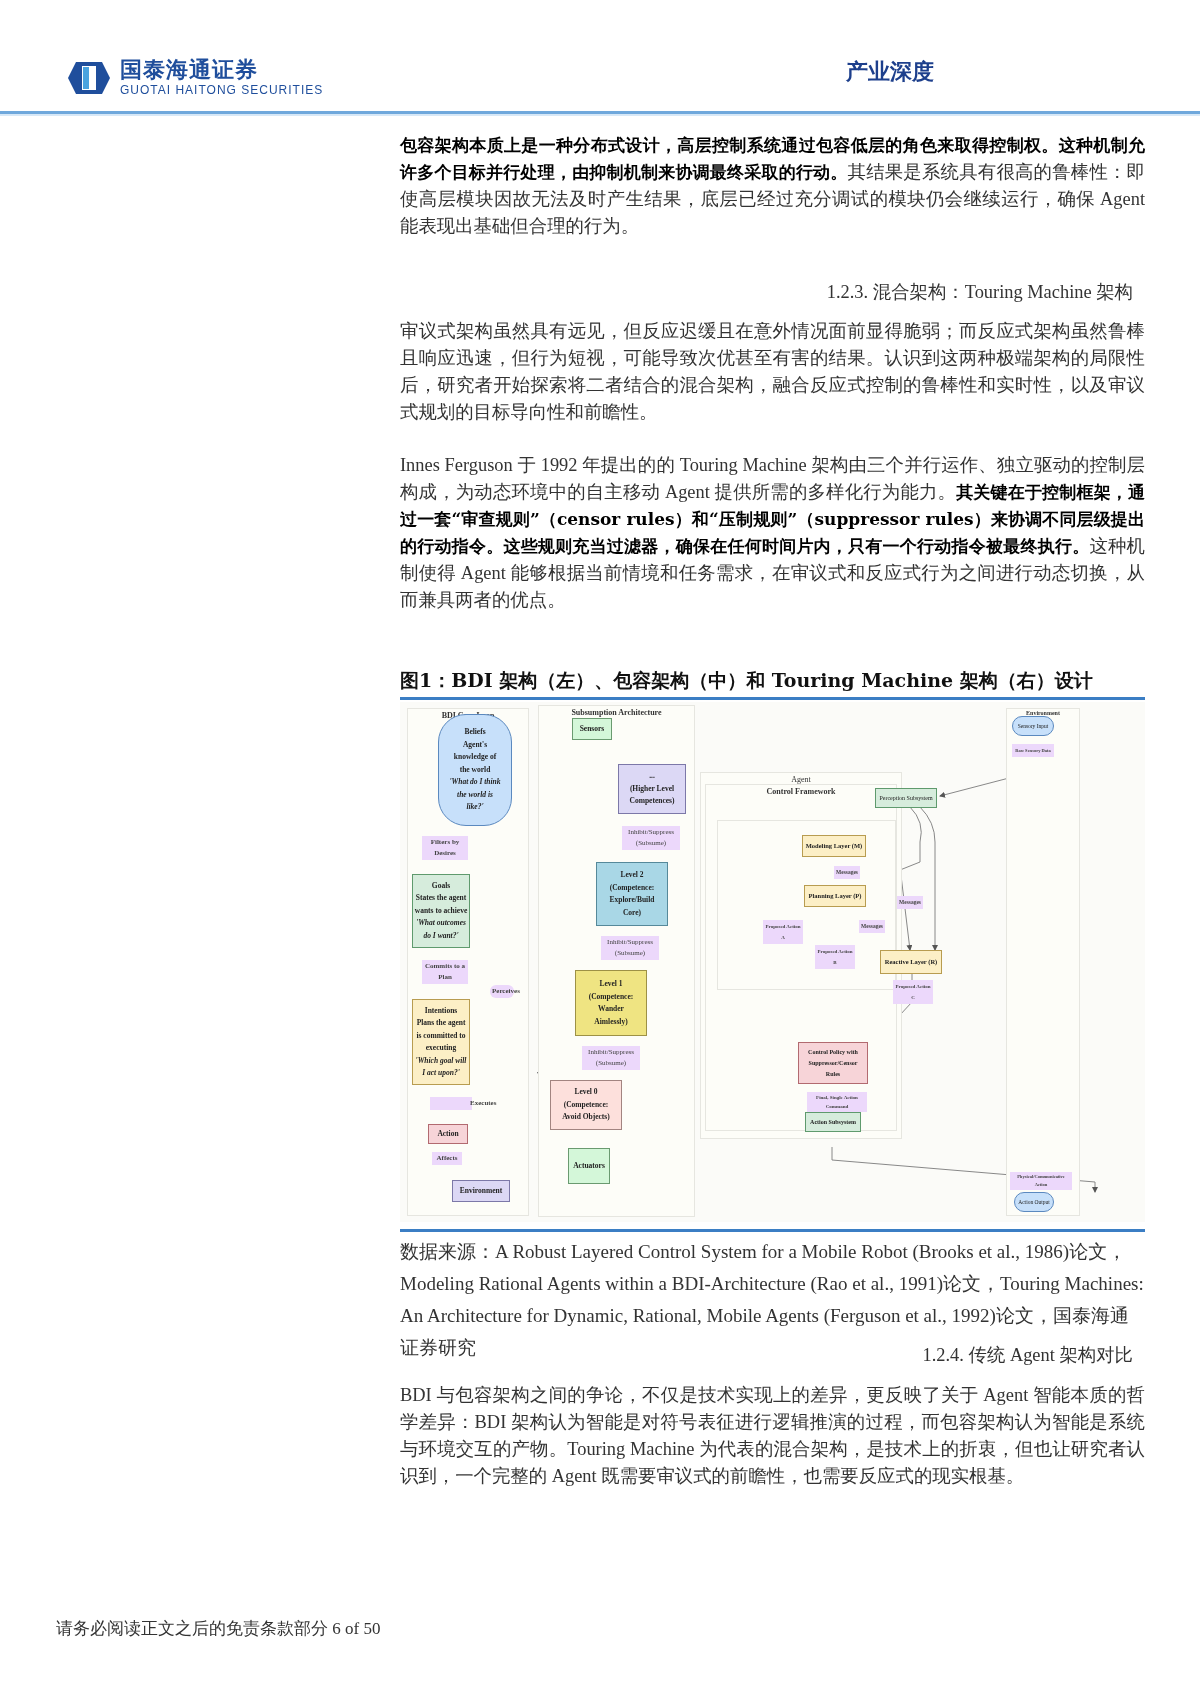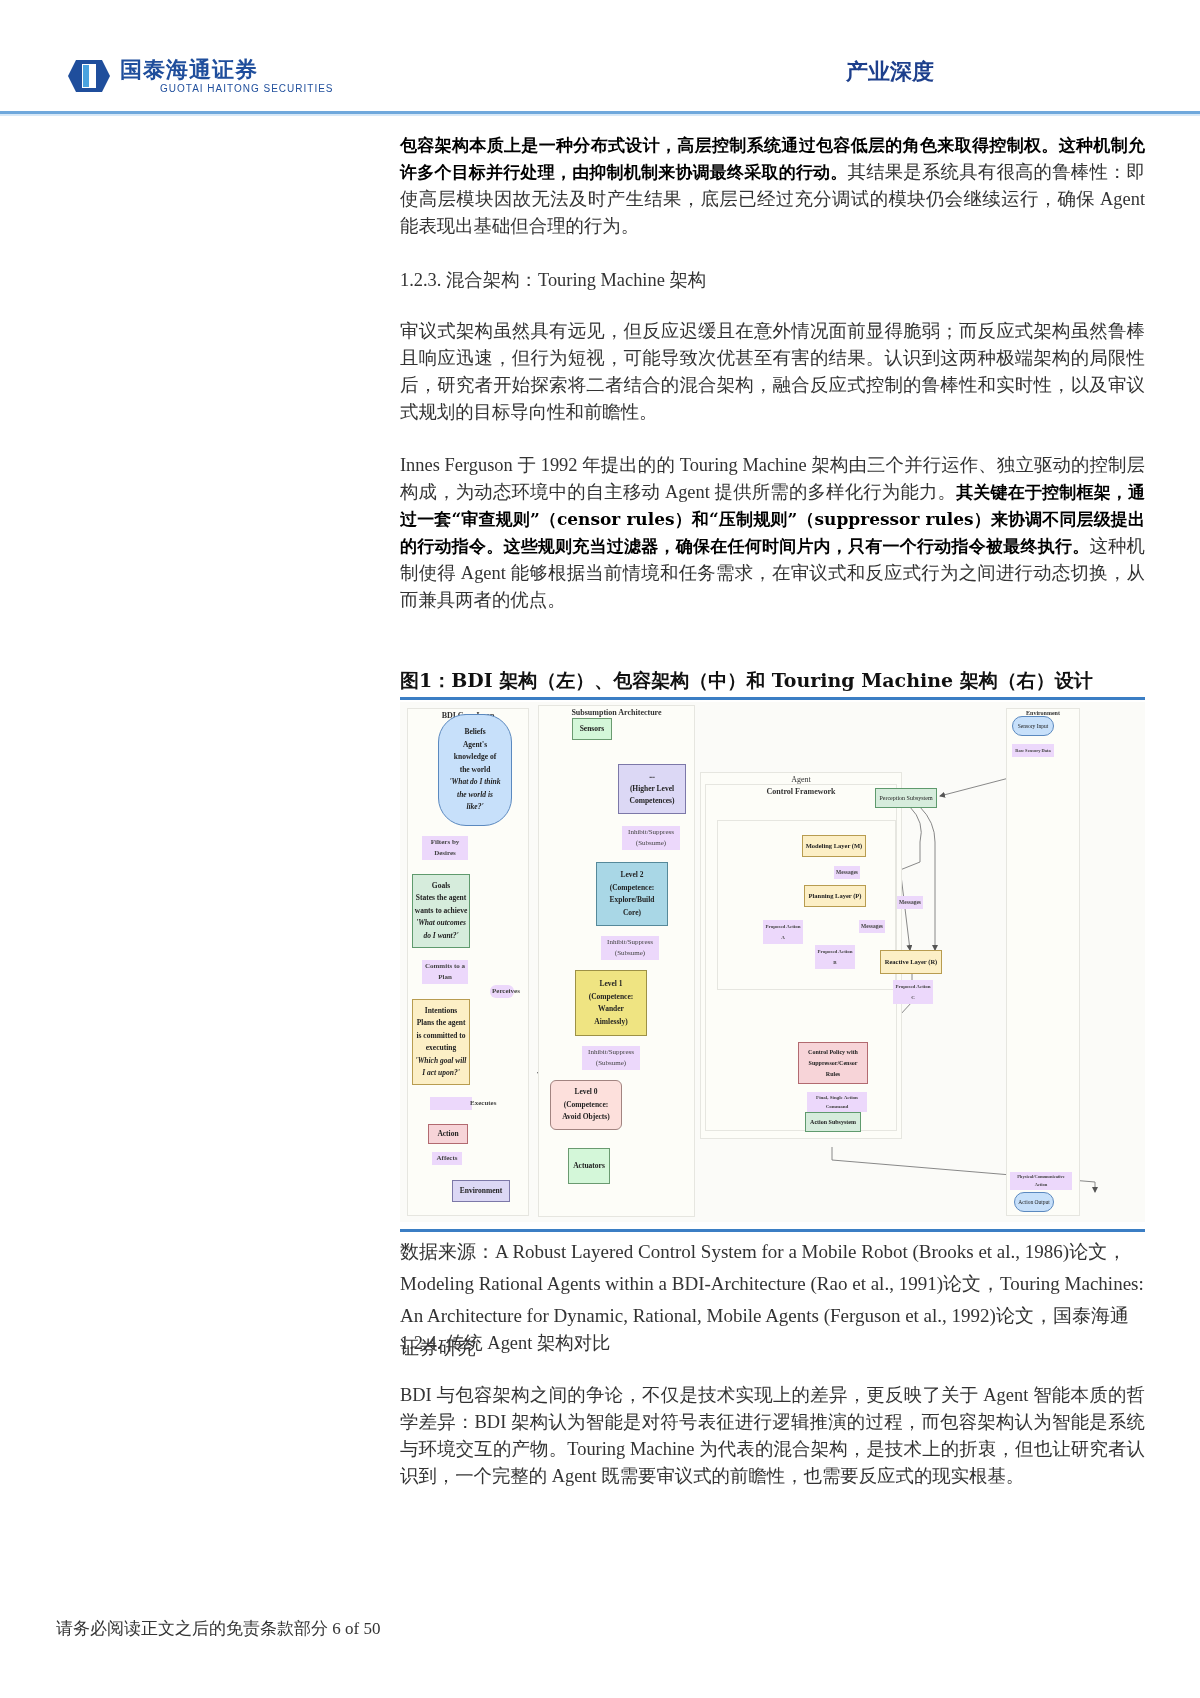--- a/index.html
+++ b/index.html
@@ -3,28 +3,28 @@
 <meta charset="utf-8">
 <style>
   html, body { margin:0; padding:0; background:#ffffff; }
   body { width:1200px; height:1698px; position:relative; overflow:hidden;
          font-family:"Liberation Serif","DejaVu Serif",serif; color:#222; }
   .header { position:absolute; left:0; top:0; width:992px; height:116px; }
   .logo { position:absolute; left:66px; top:58px; display:flex; align-items:center; }
   .logo-mark { width:46px; height:36px; position:relative; }
   .logo-text { margin-left:8px; }
   .logo-cn { font-family:"DejaVu Sans",sans-serif; font-size:22px; font-weight:bold; color:#1f4e9c; letter-spacing:1px; line-height:24px; }
-  .logo-en { font-family:"Liberation Sans",sans-serif; font-size:10px; color:#1f4e9c; letter-spacing:1px; margin-top:1px;margin-left:40px; }
+  .logo-en { font-family:"Liberation Sans",sans-serif; font-size:12px; color:#1f4e9c; letter-spacing:1px; margin-top:1px; }
   .header-right { position:absolute; right:58px; top:57px; font-family:"DejaVu Serif",serif; font-weight:bold; font-size:22px; color:#1d3f8c; }
   .header-line { position:absolute; left:0; top:111px; width:1200px; height:3px; background:#6fa8dc; border-bottom:2px solid #d7e8f7; }
 
   .content { position:absolute; left:400px; width:745px; }
   .p { font-size:18.4px; line-height:27px; margin:0; color:#333; text-align:justify; }
   .b { font-weight:bold; color:#000; font-family:"DejaVu Serif",serif; font-size:17px; }
-  .h { font-size:18.4px; color:#333; margin:0; }
+  .h { font-size:18.4px; color:#333; margin:12px;text-align:right; }
 
   .fig-title { position:absolute; left:400px; top:668px; width:745px; font-weight:bold; font-size:19px; color:#111; font-family:"DejaVu Serif",serif; border-bottom:3px solid #3b7ec4; padding-bottom:3px; }
   .fig { position:absolute; left:400px; top:702px; width:745px; height:520px; background:#fbfbf8; }
   .fig-bottom { position:absolute; left:400px; top:1229px; width:745px; height:3px; background:#3b7ec4; }
   .panel { position:absolute; background:#fdfdf8; border:1px solid #e6e6e0; }
   .ptitle { position:absolute; font-size:8px; font-weight:bold; color:#333; text-align:center; width:100%; }
   .node { position:absolute; border:1.5px solid #777; font-size:7.5px; font-weight:bold; text-align:center; color:#222; display:flex; align-items:center; justify-content:center; flex-direction:column; line-height:12.5px; box-sizing:border-box; }
   .node i { font-style:italic; }
   .lbl { position:absolute; background:#ecd8fb; font-size:7px; color:#444; text-align:center; line-height:11px; font-weight:bold; box-sizing:border-box; padding:1px 2px; }
   .blue { background:#c7e0fa; border-color:#5b89bf;border-radius:28px; }
@@ -193,21 +193,21 @@
   <div class="node gold" style="left:175px;top:268px;width:72px;height:66px;">
     <span>Level 1</span>
     <span>(Competence:</span>
     <span>Wander</span>
     <span>Aimlessly)</span>
   </div>
   <div class="lbl" style="left:182px;top:344px;width:58px;font-weight:normal;">
     <div>Inhibit/Suppress</div>
     <div>(Subsume)</div>
   </div>
-  <div class="node peach" style="left:150px;top:378px;width:72px;height:50px;border-radius:6px;">
+  <div class="node peach" style="left:150px;top:378px;width:72px;height:50px;">
     <span>Level 0</span>
     <span>(Competence:</span>
     <span>Avoid Objects)</span>
   </div>
   <div class="node lgreen" style="left:168px;top:446px;width:42px;height:36px;">Actuators</div>
 
   <div class="panel" style="left:300px;top:70px;width:200px;height:365px;">
     <div class="ptitle" style="top:2px;font-weight:normal;">Agent</div>
   </div>
   <div class="panel" style="left:305px;top:82px;width:190px;height:345px;">

